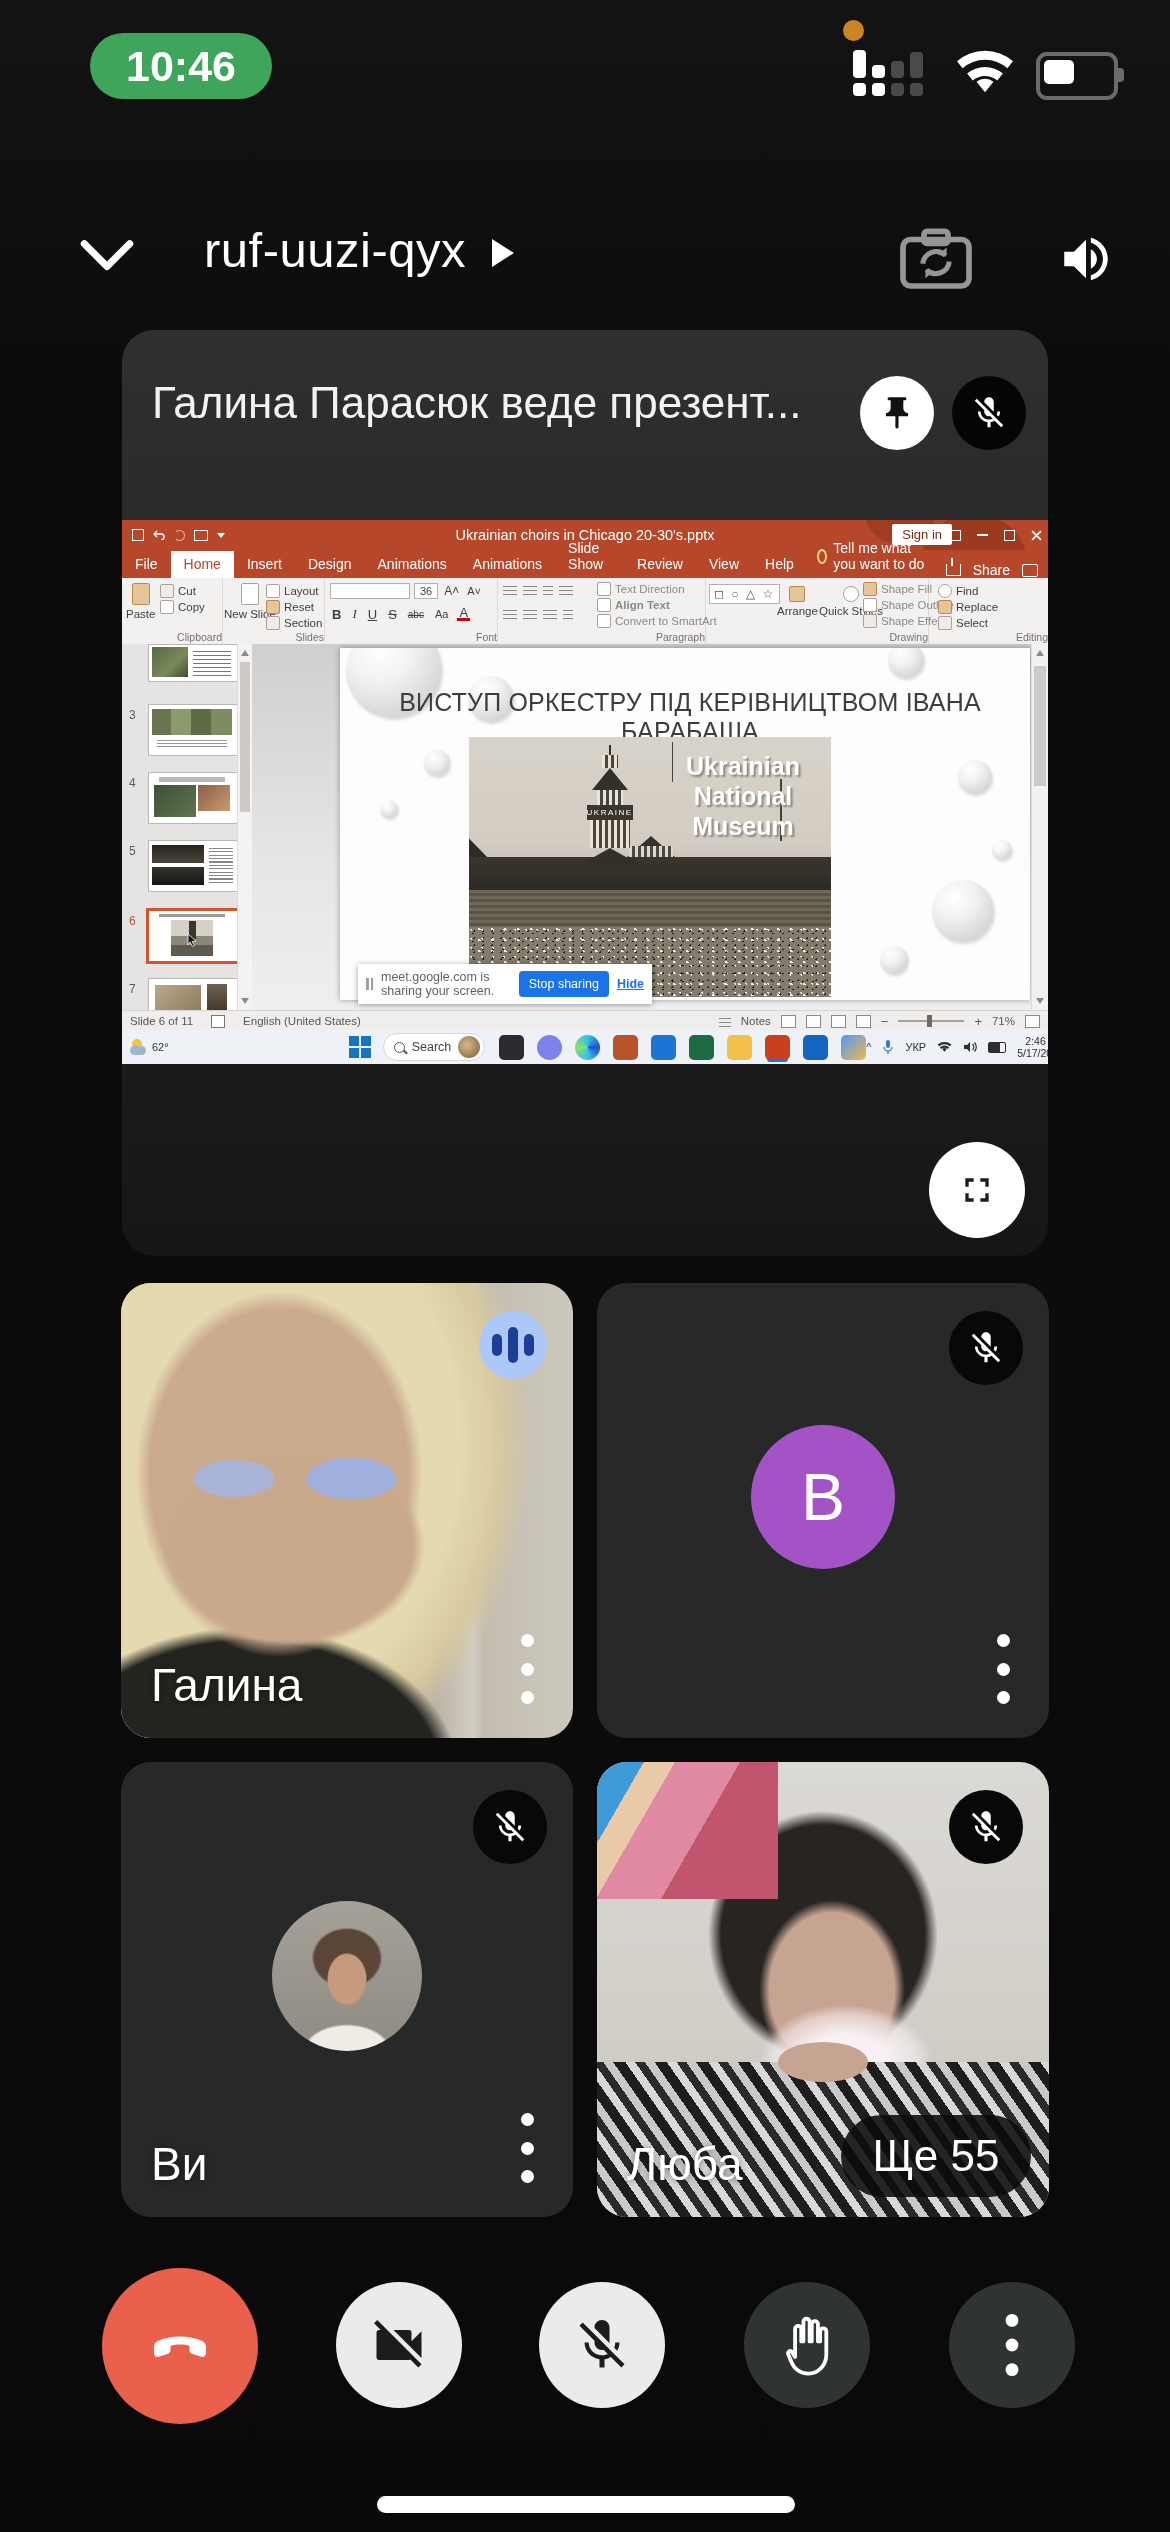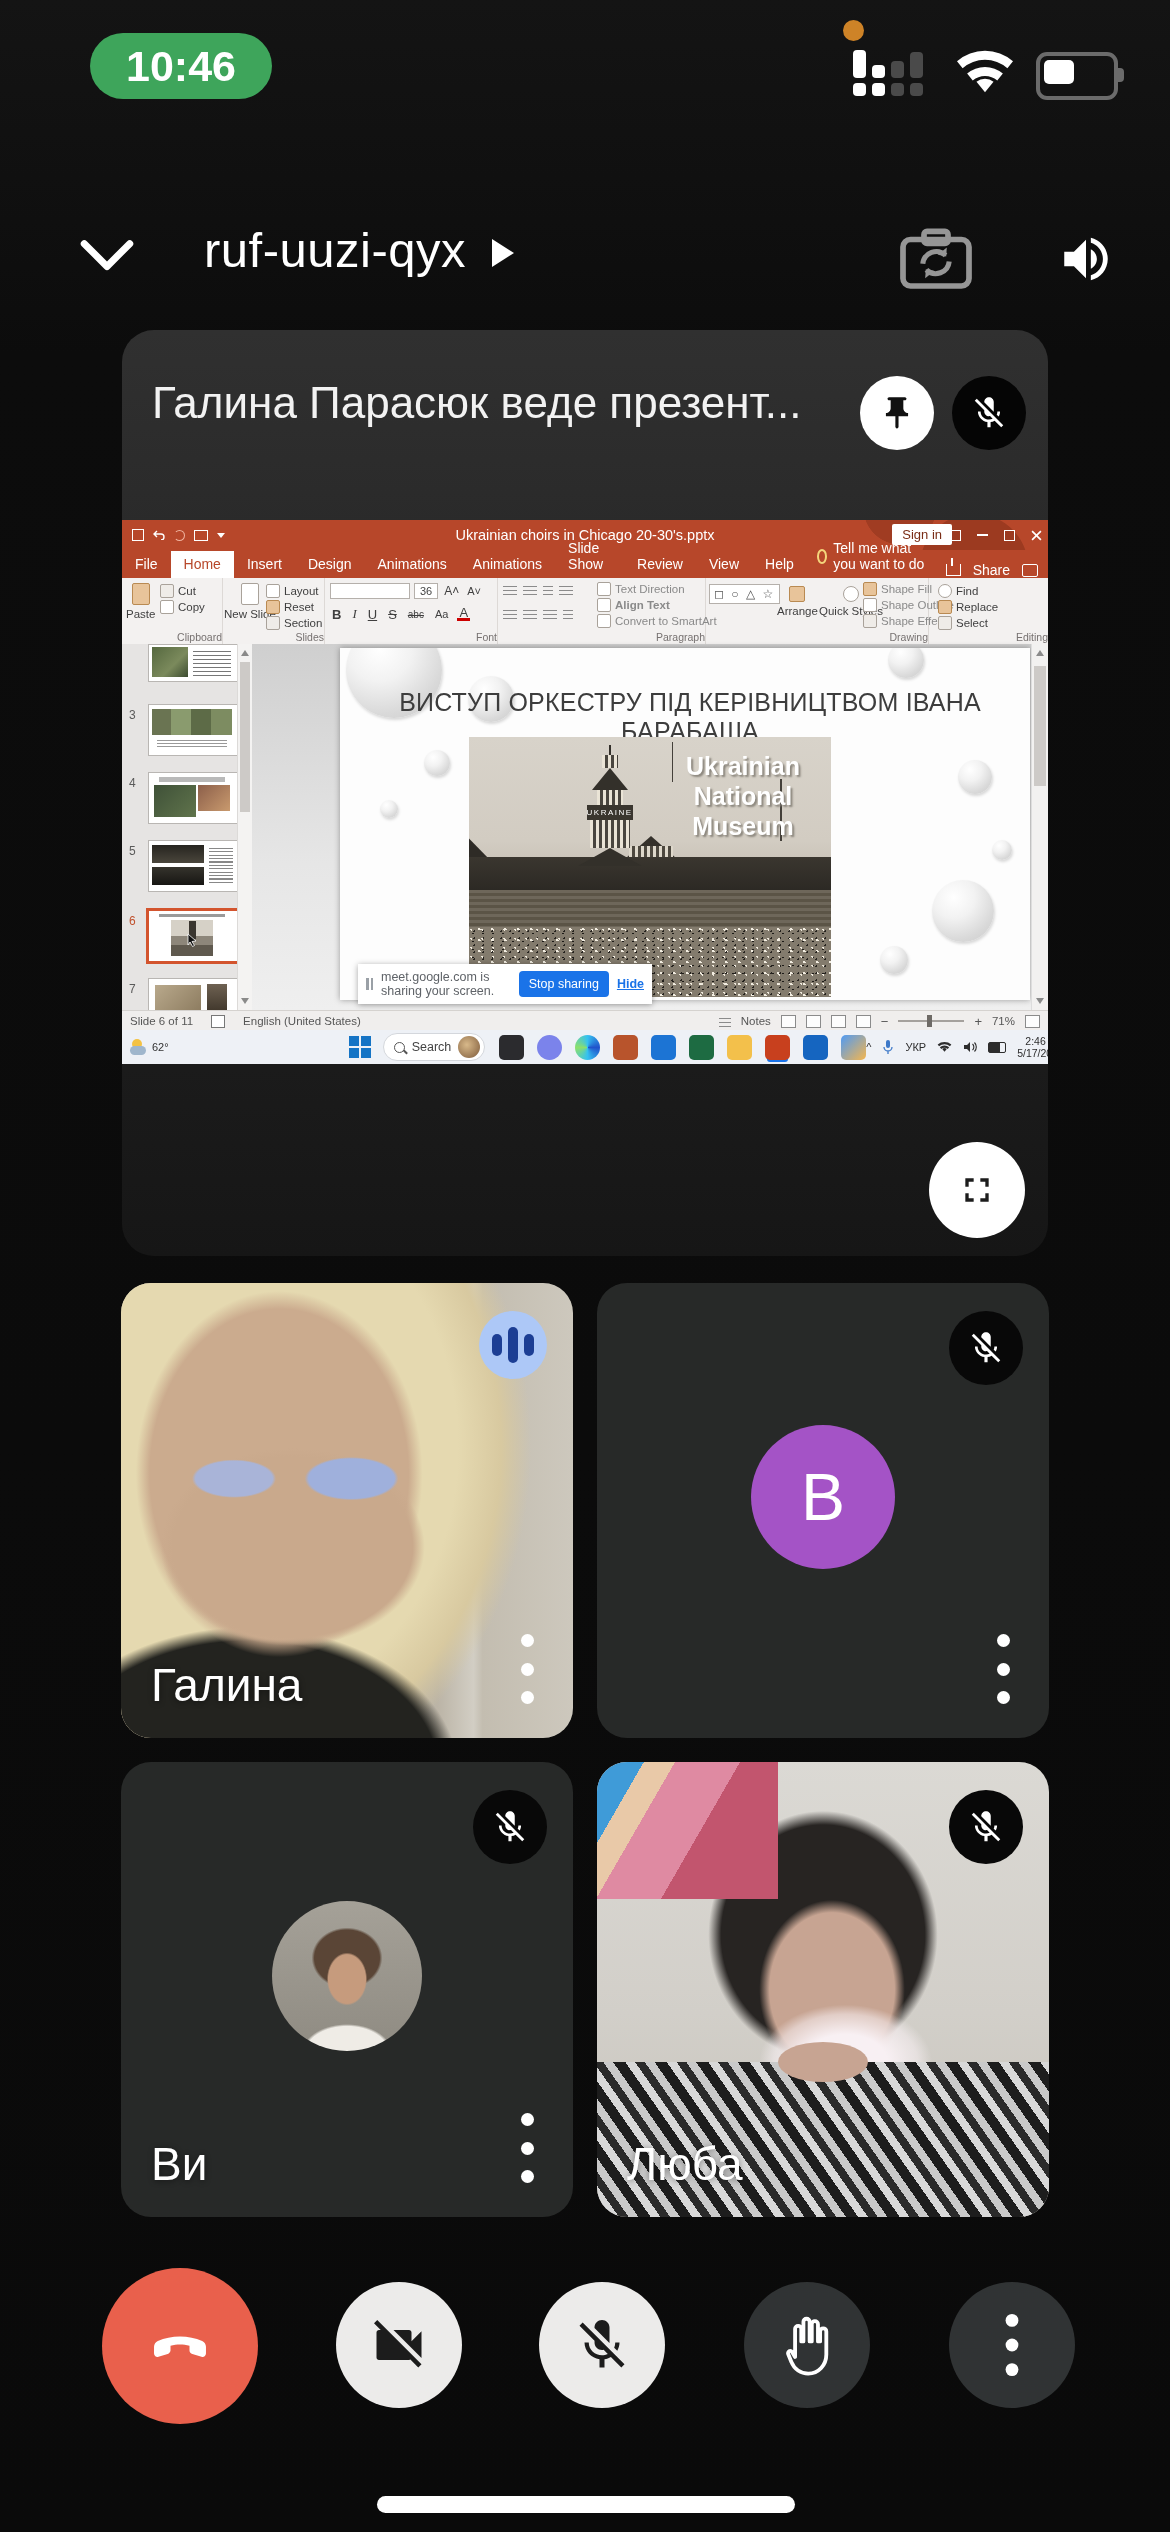--- a/index.html
+++ b/index.html
@@ -630,20 +630,23 @@
   <div class="tile" style="left:597px;top:1762px;">
     <div class="vid-l"></div>
     <div class="l-paint"></div>
     <div class="l-body"></div>
     <div class="mute-badge">
       <svg width="38" height="38" viewBox="0 0 24 24">
           <path d="M19 11h-1.7c0 .74-.16 1.43-.43 2.05l1.23 1.23c.56-.98.9-2.09.9-3.28zm-4.02.17c0-.06.02-.11.02-.17V5c0-1.66-1.34-3-3-3S9 3.34 9 5v.18l5.98 5.99zM4.27 3L3 4.27l6.01 6.01V11c0 1.66 1.33 3 2.99 3 .22 0 .44-.03.65-.08l1.66 1.66c-.71.33-1.5.52-2.31.52-2.76 0-5.3-2.1-5.3-5.1H5c0 3.41 2.72 6.23 6 6.72V21h2v-3.28c.91-.13 1.77-.45 2.54-.9L19.73 21 21 19.73 4.27 3z" fill="#fff"></path>
         </svg>
     </div>
     <div class="pname">Люба</div>
+    <div class="badge-more">
+        <span>Ще 55</span>
+      </div>
   </div>
 
   <div class="ctl red">
     <svg width="76" height="76" viewBox="0 0 24 24">
         <path d="M12 9c-2.5 0-4.9.5-7 1.4-.7.3-1.2 1-1.2 1.8v2.2c0 .6.5 1.1 1.1 1.1.1 0 .2 0 .3-.1l2.9-.9c.5-.2.9-.6.9-1.1v-1.5c1-.3 2-.4 3-.4s2 .1 3 .4v1.5c0 .5.4 1 .9 1.1l2.9.9c.1 0 .2.1.3.1.6 0 1.1-.5 1.1-1.1v-2.2c0-.8-.5-1.5-1.2-1.8-2.1-.9-4.5-1.4-7-1.4z" fill="#fff"></path>
       </svg>
   </div>
   <div class="ctl white" style="left:336px;top:2282px;width:126px;height:126px;">
     <svg width="60" height="60" viewBox="0 0 24 24">
         <path d="M21 6.5l-4 4V7c0-.55-.45-1-1-1H9.8l11.2 11.2V6.5zM3.3 2L2 3.3 4.7 6H4c-.55 0-1 .45-1 1v10c0 .55.45 1 1 1h12c.21 0 .39-.08.55-.18L19.7 21l1.3-1.3L3.3 2z" fill="#1c1c1c"></path>

